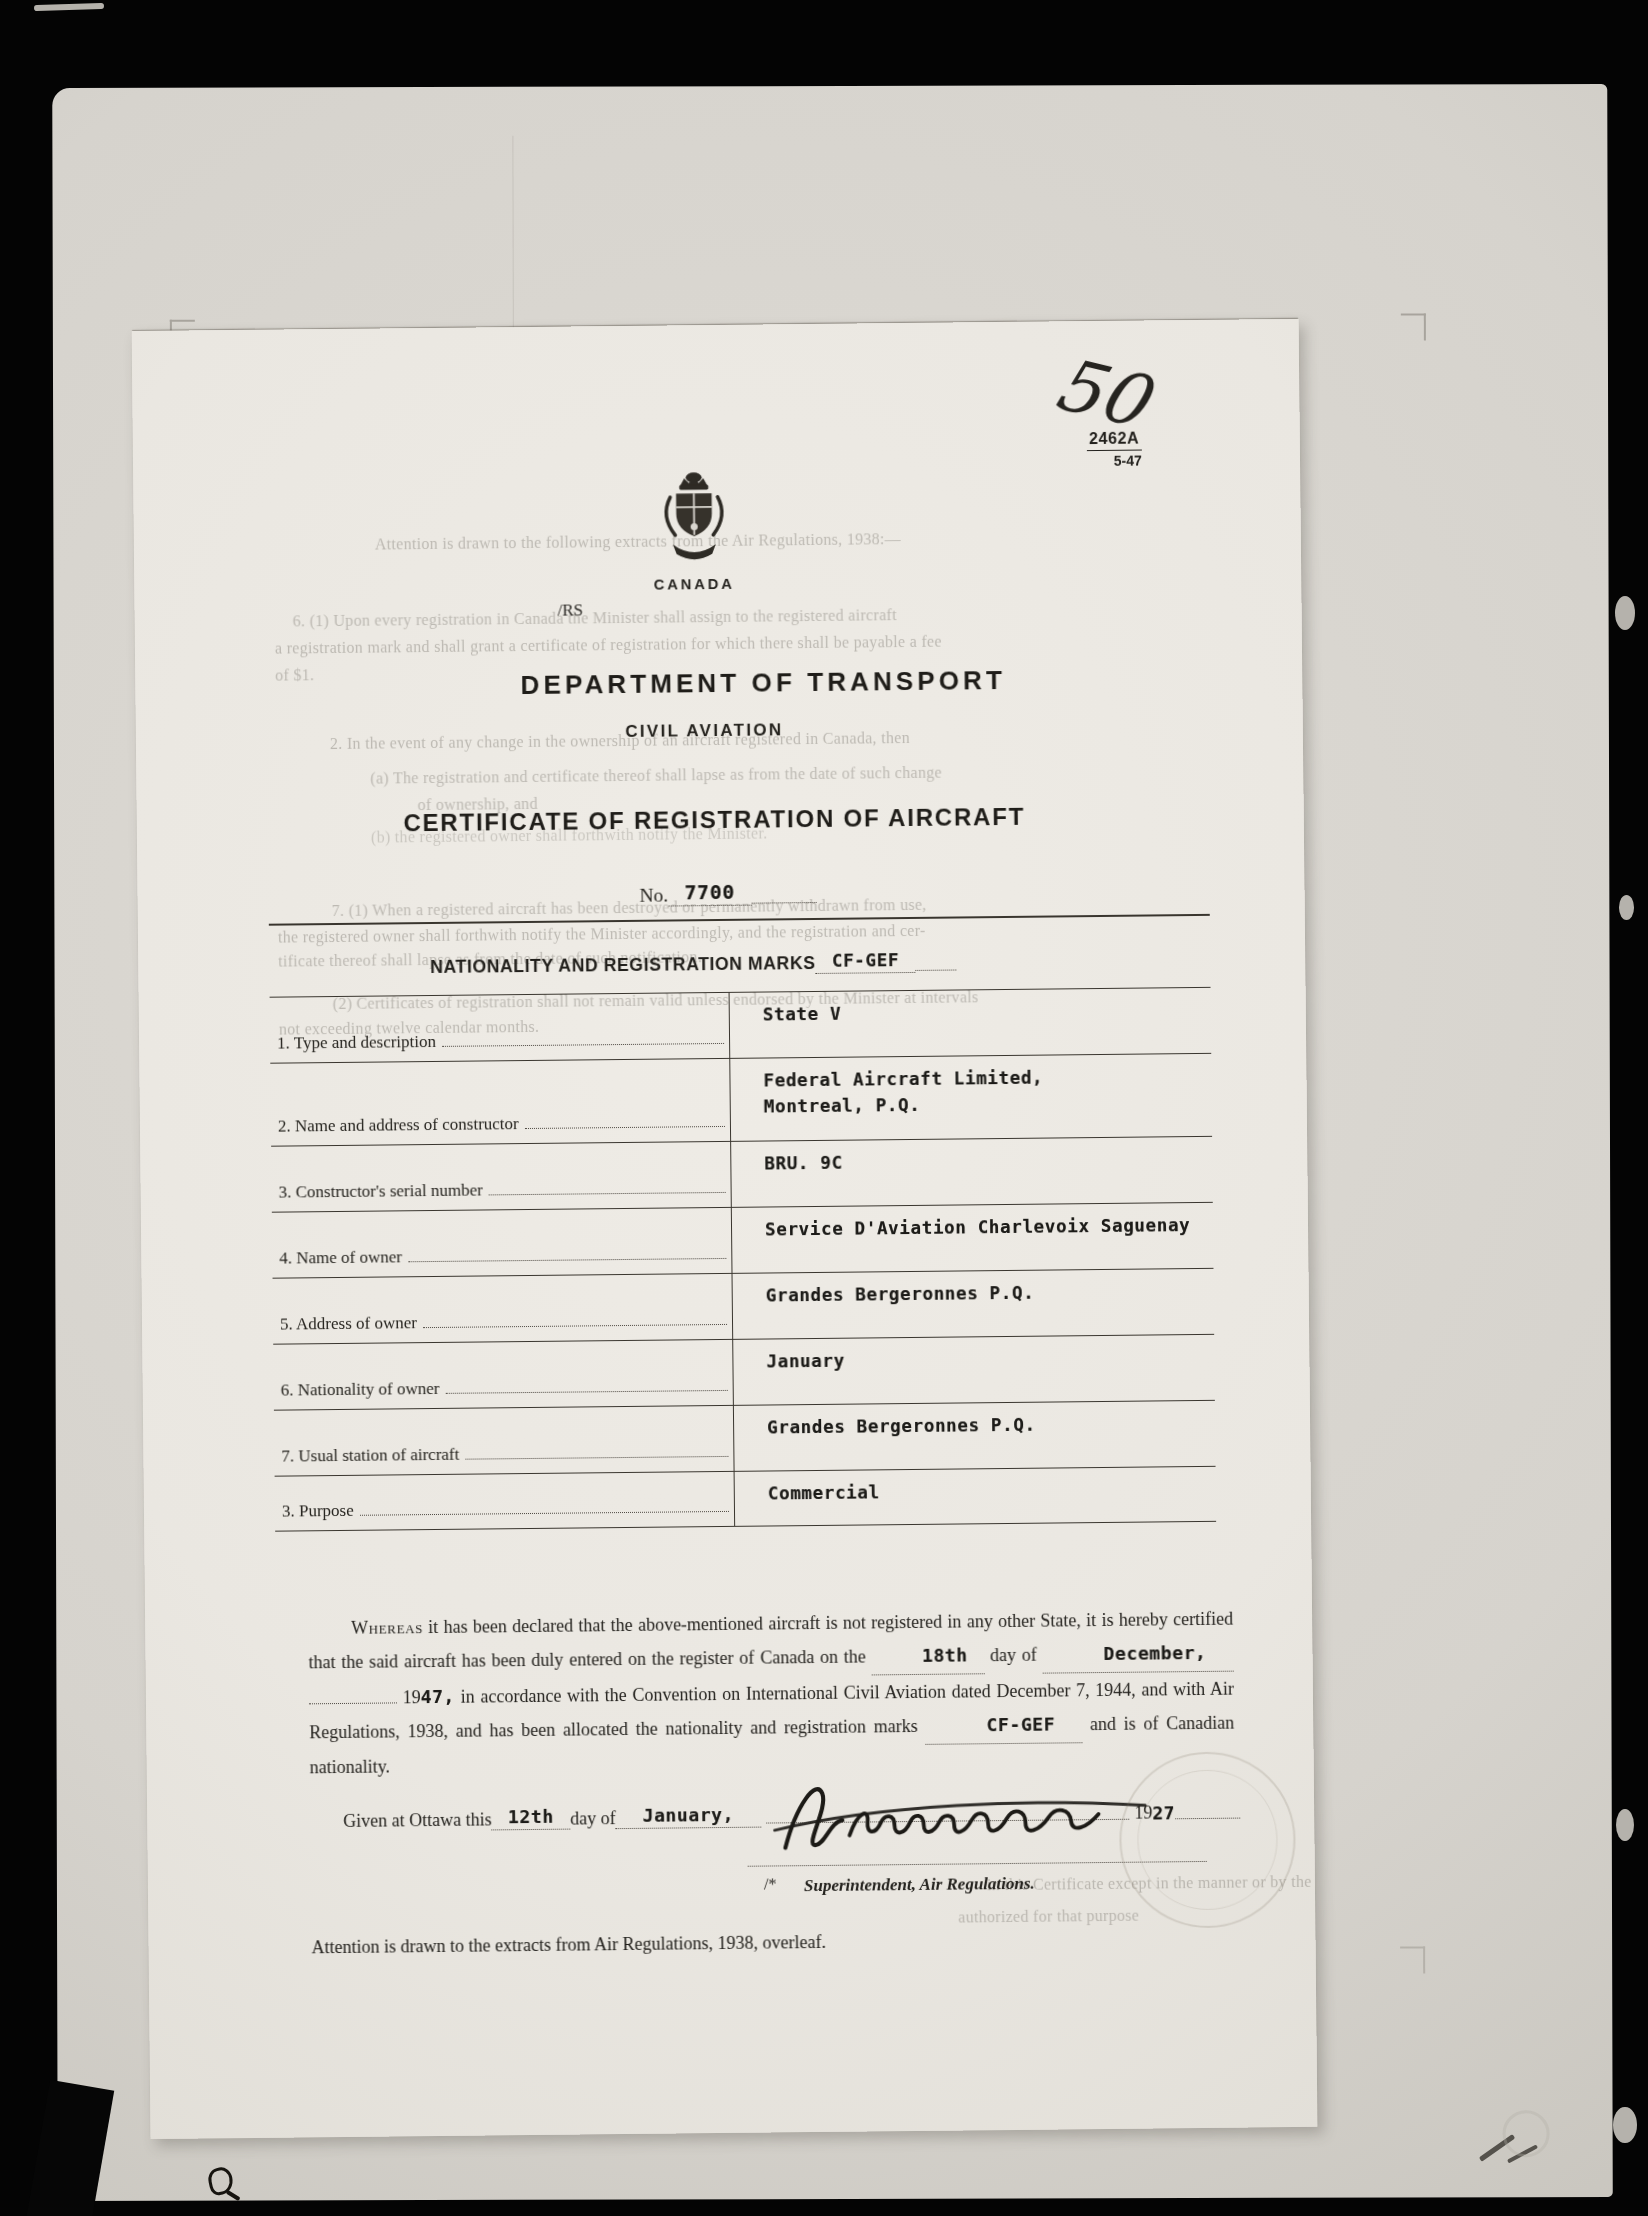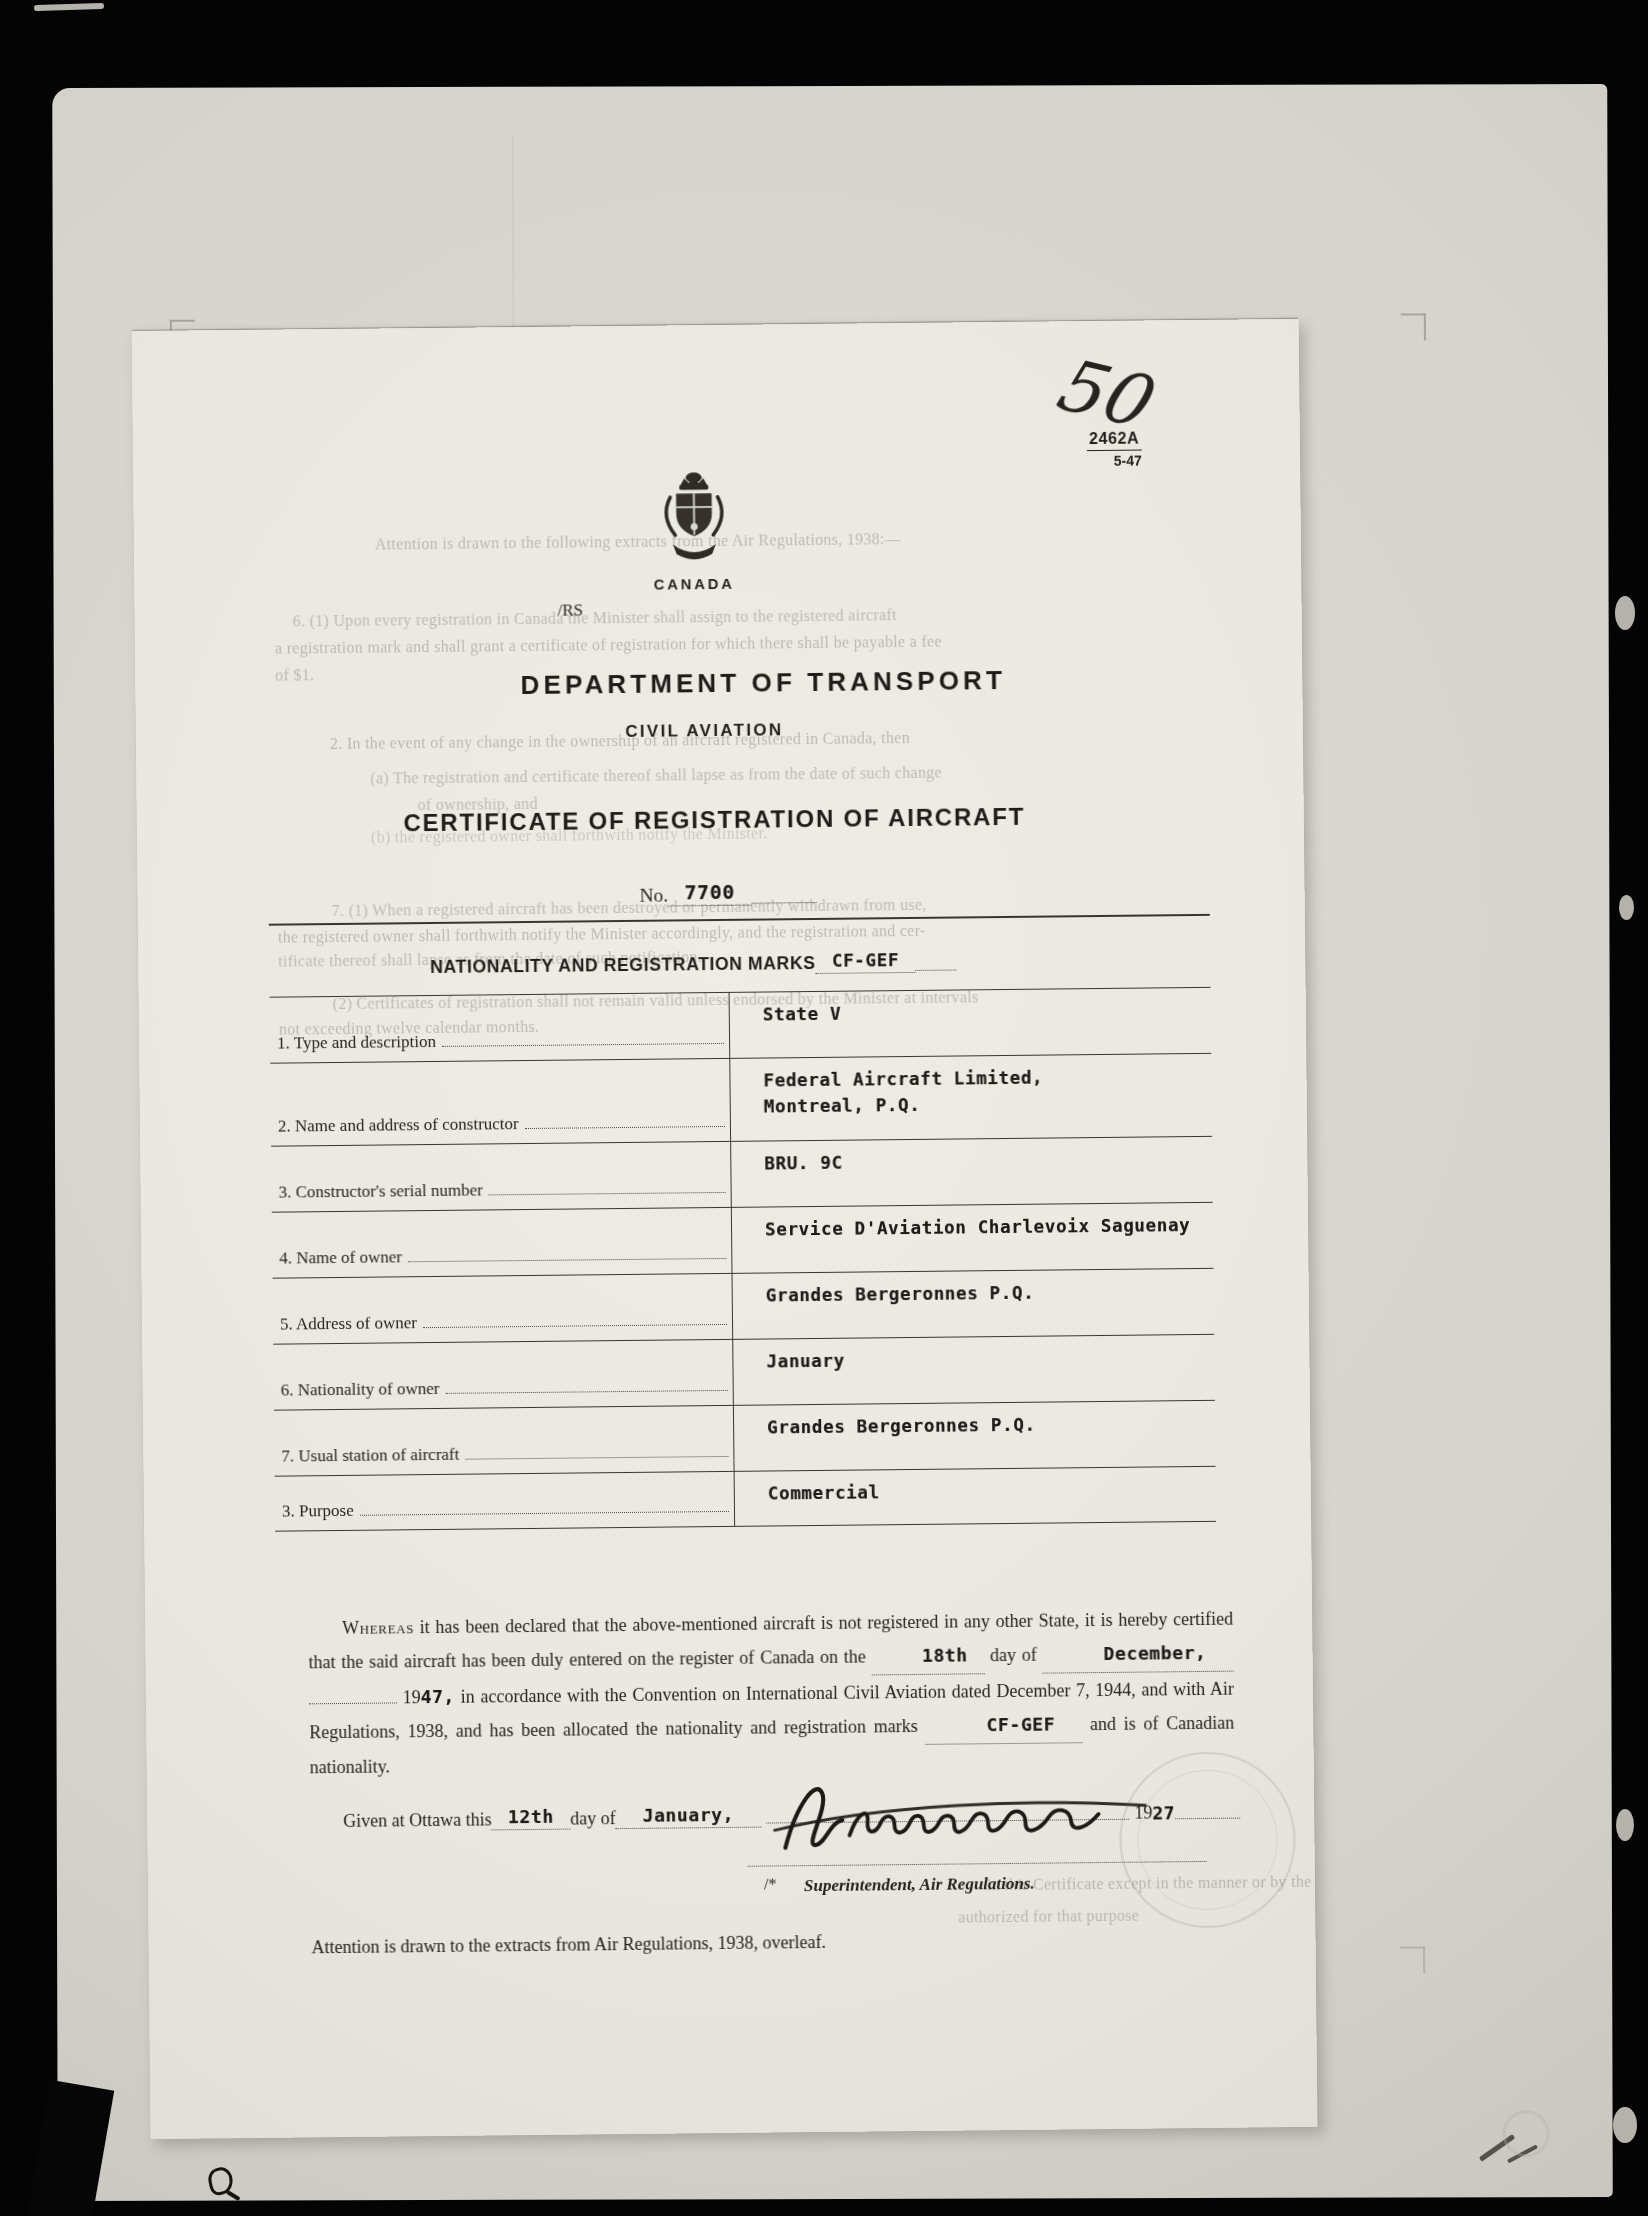--- a/index.html
+++ b/index.html
@@ -84,21 +84,21 @@
   .t-row{display:flex;border-bottom:1.8px solid #39352e;height:66px;}
   .t-row.tall{height:83px;}
   .t-row.short{height:55px;}
   .t-label{width:459px;display:flex;align-items:flex-end;padding:0 0 9.4px 7px;}
   .t-label .dots{flex:1;margin:0 4.7px 4.7px 5.9px;border-bottom:1.2px dotted #4e4942;}
   .t-value{flex:1;border-left:1.8px solid #39352e;padding:9.4px 0 0 33px;font-size:17.6px;line-height:26px;}
 
   
   .decl{position:absolute;left:163px;top:1283px;width:925px;font-size:18px;line-height:33px;
     text-align:justify;text-indent:34px;color:#24221e;}
-  .smallcaps{font-variant:small-caps;letter-spacing:0.6px;}
+  .smallcaps{font-variant:small-caps;letter-spacing:0.6px;margin-left:9px;}
 
   .given-row{position:absolute;left:163px;top:1479px;width:930px;display:flex;align-items:flex-end;
     font-size:18px;color:#24221e;}
   .gr-indent{width:33px;}
   .given-row .grow{flex:1;border-bottom:1.8px dotted #4e4942;margin:0 4.7px 4.7px;}
   .tail-dots{width:65px;border-bottom:1.8px dotted #4e4942;margin-bottom:4.7px;}
 
   .sig{position:absolute;left:609px;top:1431px;width:411px;height:124px;}
   .sig-line{position:absolute;left:600px;top:1541px;width:459px;border-bottom:1.8px dotted #4e4942;}
   .sig-mark{position:absolute;left:616px;top:1550px;font-size:16.4px;color:#2a2824;}

